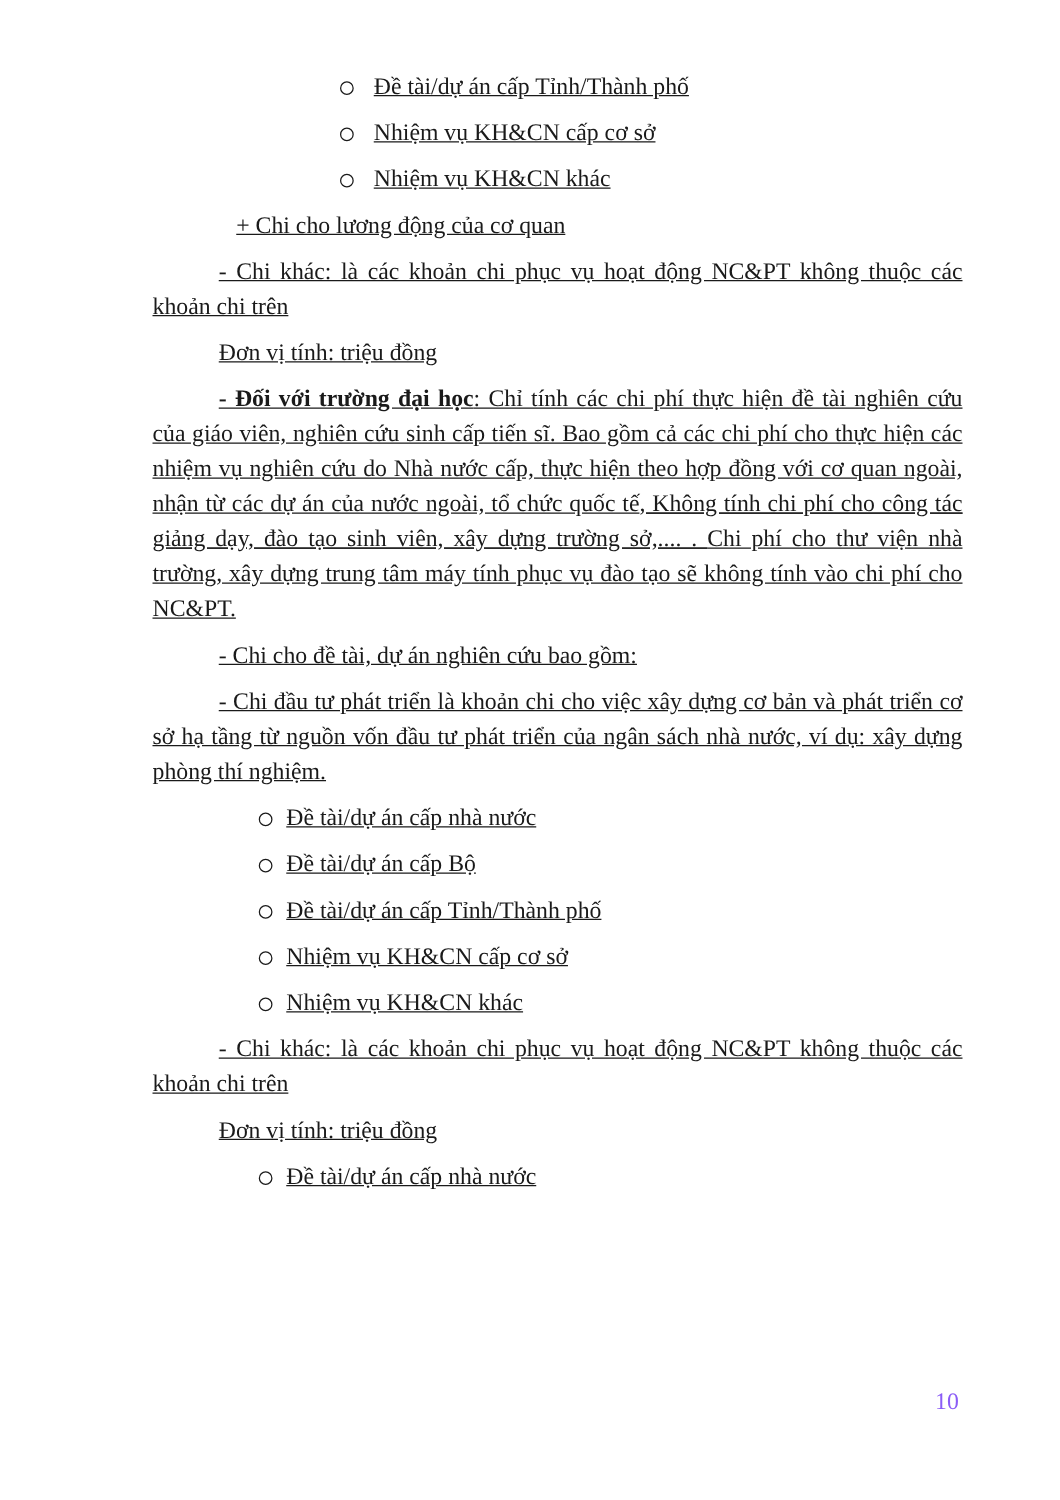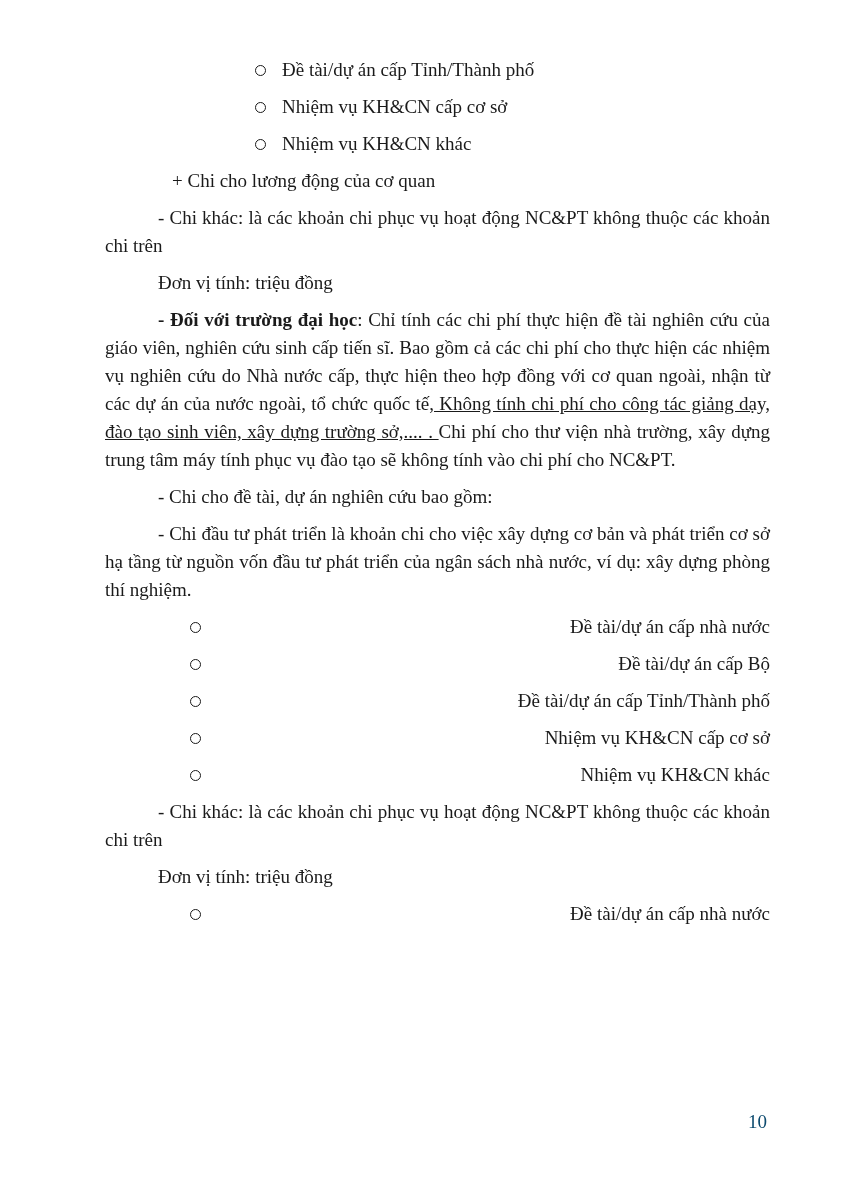--- a/index.html
+++ b/index.html
@@ -15,45 +15,45 @@
     overflow: hidden;
   }
   .doc-body {
     position: absolute;
     left: 105px; top: 56px;
     width: 665px;
     color: #1a1a1a;
     font-size: 19px;
     line-height: 28px;
   }
-  .block { margin: 0 0 9px 0; text-align: justify; }
+  .block { margin: 0 0 9px 17px; text-align: justify; text-decoration: underline; }
   .para { text-indent: 53px; }
   .plus { text-indent: 67px; text-align: left; }
   .rich { text-indent: 53px; }
   .bullet, .bullet-deep { position: relative; text-align: left; }
-  .bullet      { padding-left: 107px; text-align: right; }
+  .bullet      { padding-left: 107px; }
   .bullet-deep { padding-left: 177px; }
   .circle {
     position: absolute;
     top: 9px;
     width: 9px; height: 9px;
     border: 1.5px solid #1a1a1a;
     border-radius: 50%;
     background: transparent;
     display: inline-block;
   }
   .bullet .circle      { left: 85px; }
   .bullet-deep .circle { left: 150px; }
   .seg-bold { font-weight: bold; }
   .seg-underline { text-decoration: underline; }
   .page-number {
     position: absolute;
     left: 748px; top: 1110px;
     width: 40px;
-    color: #0c4a6e;
+    color: #8b5cf6;
     font-size: 19px;
     line-height: 24px;
   }
 </style>
 </head>
 <body>
 
 <div class="page">
   <main class="doc-body">
       <div class="block bullet-deep"><span class="circle"></span><span>Đề tài/dự án cấp Tỉnh/Thành phố</span></div>

